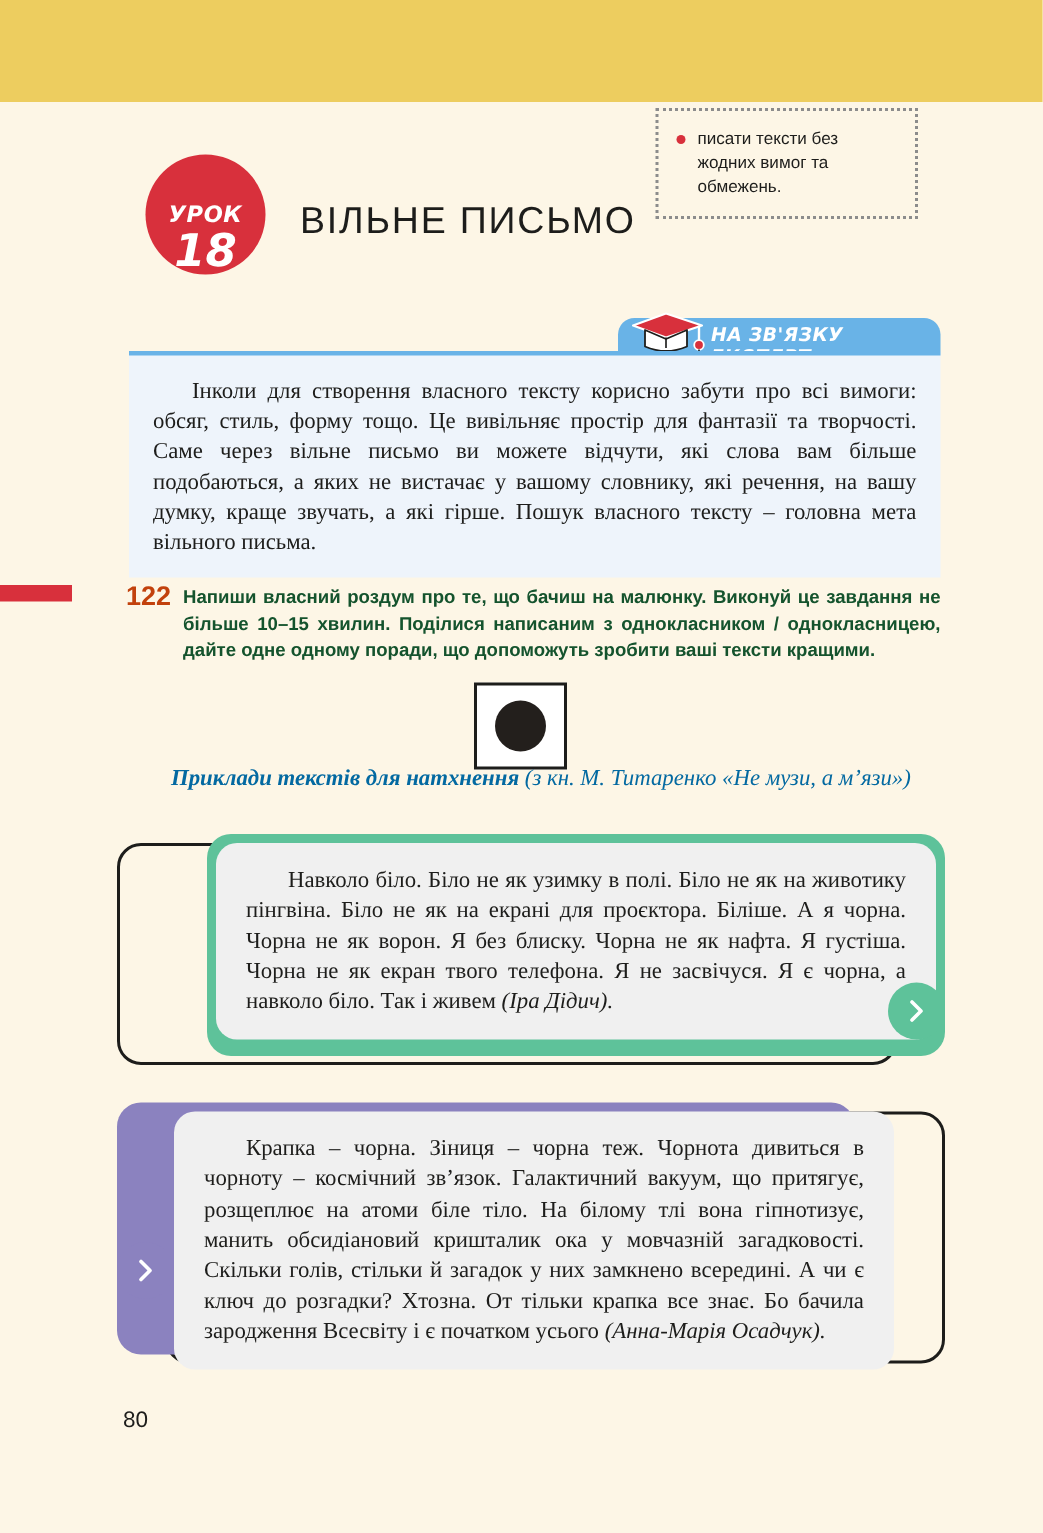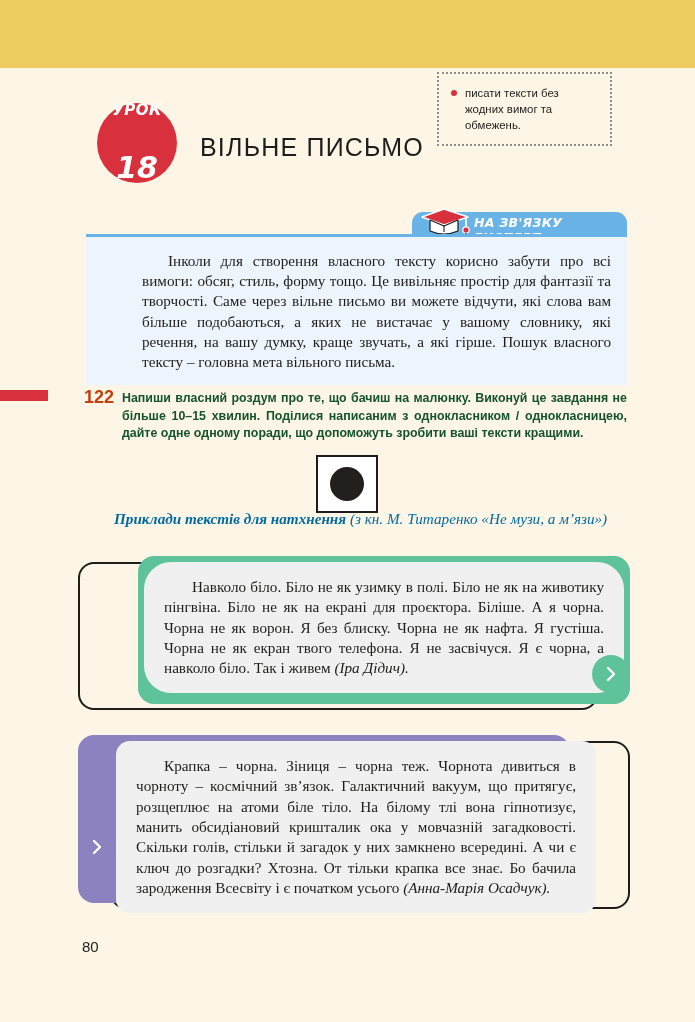--- a/index.html
+++ b/index.html
@@ -23,21 +23,21 @@
   .lesson-badge {
     position: absolute;
     left: 97px; top: 103px;
     width: 80px; height: 80px;
     border-radius: 50%;
     background: #d8303c;
     color: #ffffff;
     display: flex;
     flex-direction: column;
     align-items: center;
-    justify-content: space-between;
+    justify-content: flex-end;
     font-family: "DejaVu Sans", sans-serif;
     line-height: 1;
   }
   .lesson-badge .lb-word {
     font-size: 15px;
     letter-spacing: .4px;
     font-style: italic;
     font-weight: bold;
     margin-bottom: 2px;
   }
@@ -113,21 +113,21 @@
     left: 86px; top: 234px;
     width: 541px;
     padding: 14px 16px 13px 16px;
     background: #eef4fb;
     border-top: 3px solid #69b3e7;
     font-size: 15.2px;
     line-height: 1.33;
     text-align: justify;
     color: #1d1d1b;
   }
-  .theory-box p { text-indent: 26px; margin-left: 40px; }
+  .theory-box p { text-indent: 26px; }
 
   
   .ex-rule {
     position: absolute;
     left: 0; top: 390px;
     width: 48px; height: 11px;
     background: #d8303c;
   }
   .ex-num {
     position: absolute;
@@ -210,21 +210,21 @@
     display: flex;
     align-items: center;
     justify-content: center;
   }
   .q-chevron svg { display: block; }
 
   
   #quote-1 { left: 78px; top: 556px; width: 552px; height: 160px; }
   #quote-1 .q-outline { left: 0; top: 6px; width: 520px; height: 148px; }
   #quote-1 .q-accent  { left: 60px; top: 0;  width: 492px; height: 148px; background: #5ec29a; }
-  #quote-1 .q-text    { left: 66px; top: 6px; width: 480px; min-height: 130px; border-radius: 27px; }
+  #quote-1 .q-text    { left: 66px; top: 6px; width: 480px; min-height: 130px; }
   #quote-1 .q-chevron { left: 514px; top: 99px; background: #5ec29a; }
 
   
   #quote-2 { left: 78px; top: 735px; width: 552px; height: 180px; }
   #quote-2 .q-outline { left: 32px; top: 6px; width: 520px; height: 168px; }
   #quote-2 .q-accent  { left: 0;  top: 0;  width: 492px; height: 168px; background: #8b82bf; }
   #quote-2 .q-text    { left: 38px; top: 6px; width: 480px; min-height: 150px; }
   #quote-2 .q-chevron { left: 0px; top: 93px; background: #8b82bf; }
 
   

